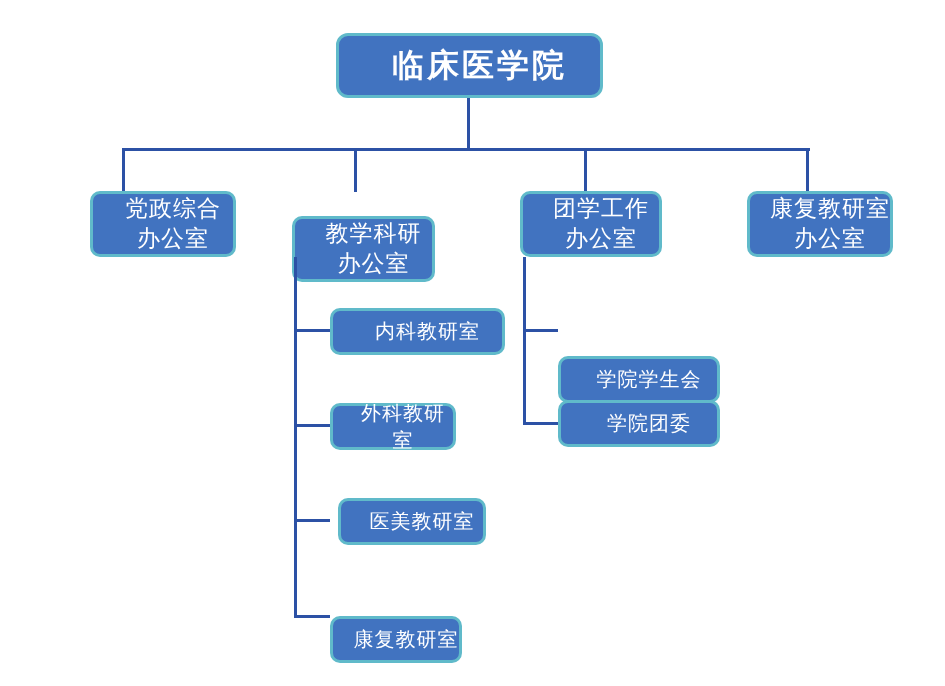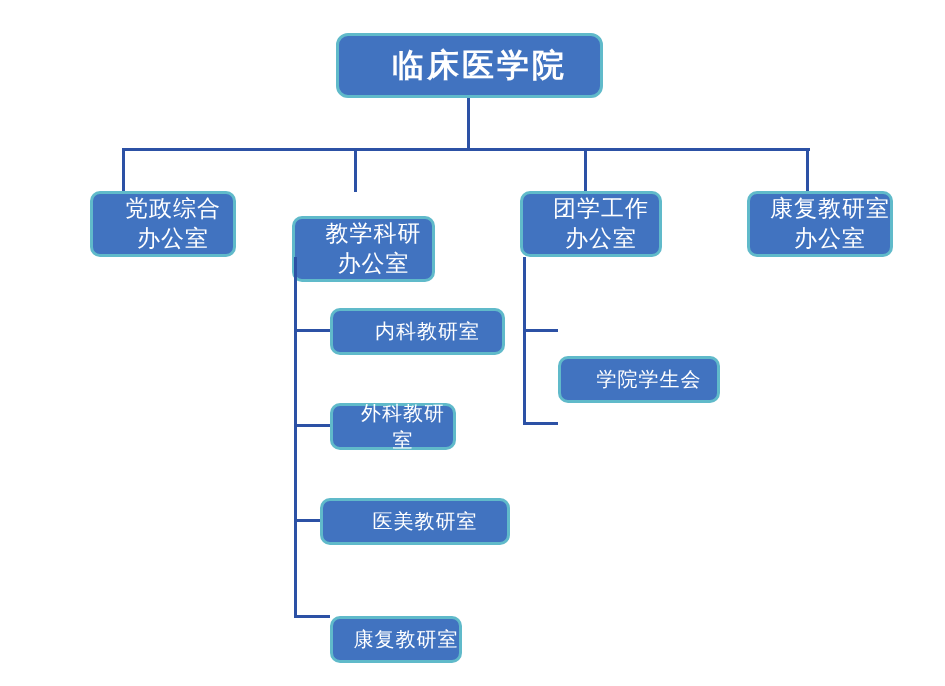--- a/index.html
+++ b/index.html
@@ -72,22 +72,23 @@
 办公室</div>
 
   <div class="line" style="left:294px; top:257px; width:3px; height:361px;"></div>
   <div class="line" style="left:294px; top:329px; width:36px; height:3px;"></div>
   <div class="line" style="left:294px; top:424px; width:36px; height:3px;"></div>
   <div class="line" style="left:294px; top:519px; width:36px; height:3px;"></div>
   <div class="line" style="left:294px; top:615px; width:36px; height:3px;"></div>
 
   <div class="node node-l3" style="left:330px; top:308px; width:175px;font-family:Liberation Mono, monospace;">内科教研室</div>
   <div class="node node-l3" style="left:330px; top:403px; width:126px;">外科教研室</div>
-  <div class="node node-l3" style="left:320px; top:498px; width:190px;">医美教研室</div>
+  <div class="node node-l3" style="left:338px; top:498px; width:148px;">医美教研室</div>
   <div class="node node-l3" style="left:330px; top:616px; width:132px;">康复教研室</div>
 
   <div class="line" style="left:523px; top:257px; width:3px; height:168px;"></div>
   <div class="line" style="left:523px; top:329px; width:35px; height:3px;"></div>
   <div class="line" style="left:523px; top:422px; width:35px; height:3px;"></div>
 
   <div class="node node-l3" style="left:558px; top:308px; width:162px;margin-top:48px;">学院学生会</div>
+  <div class="node node-l3" style="left:558px; top:400px; width:162px;">学院团委</div>
 
 </div>
 
 </body></html>

